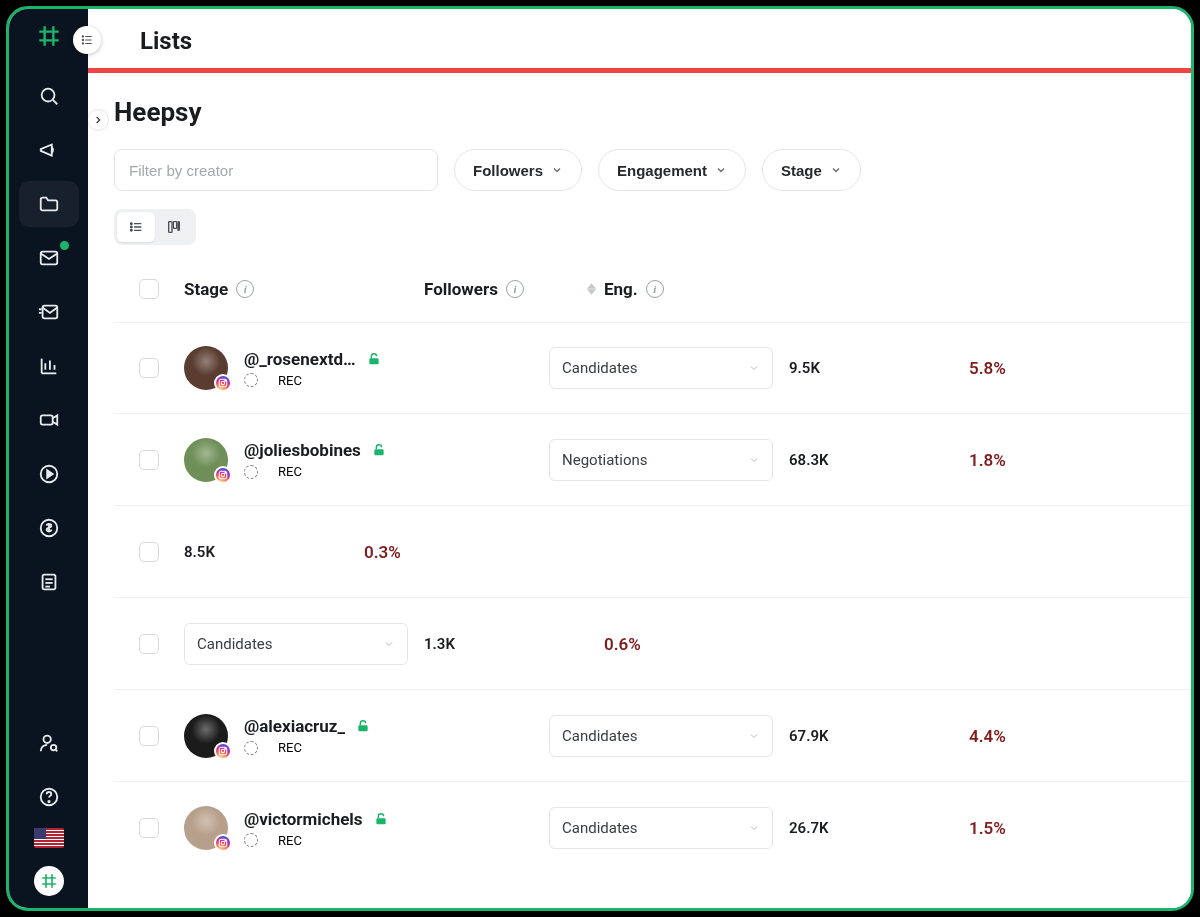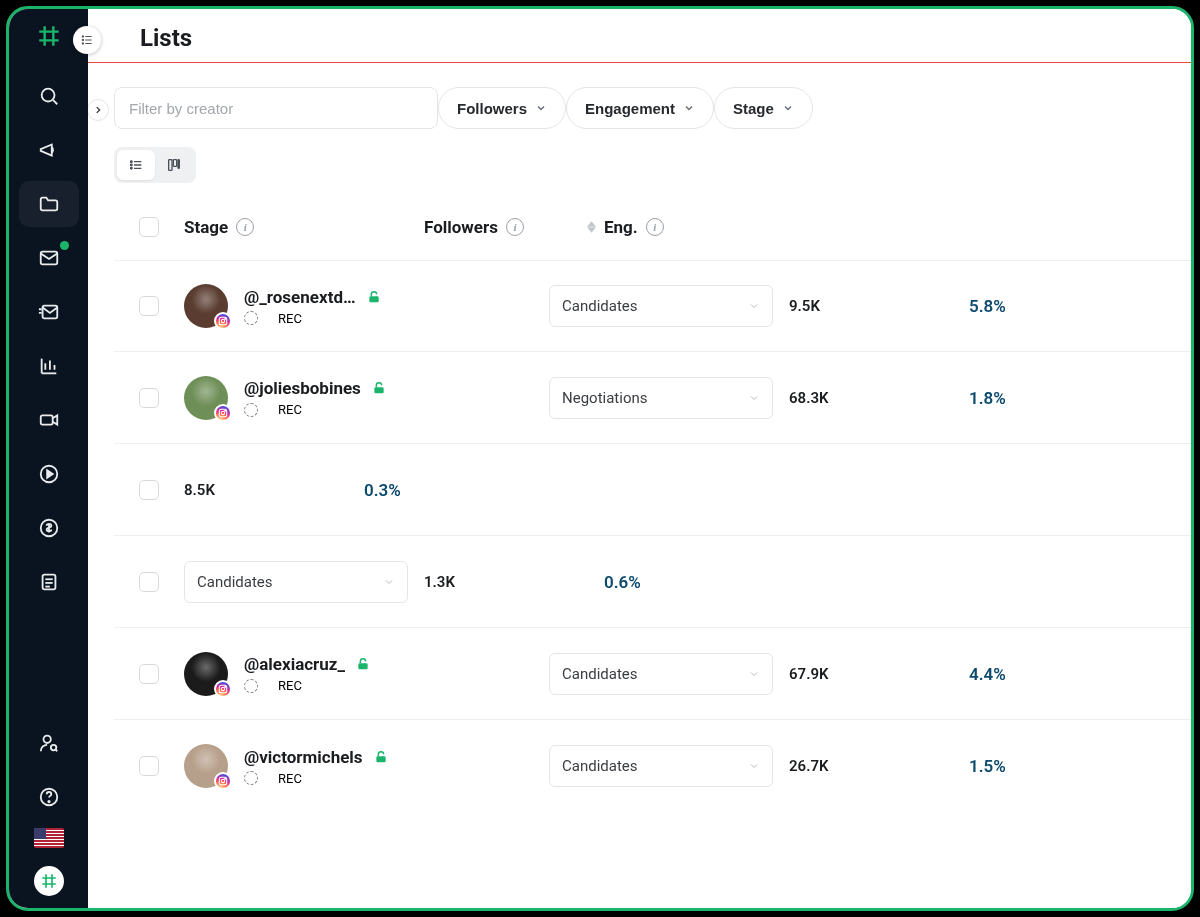--- a/index.html
+++ b/index.html
@@ -88,24 +88,24 @@
 .brand-pill svg { width: 18px; height: 18px; }
 
 .main {
   flex: 1;
   display: flex;
   flex-direction: column;
   background: #fff;
   overflow: hidden;
 }
 .topbar {
-  height: 54px;
+  height: 64px;
   display: flex; align-items: center;
   padding: 4px 24px 0 52px;
-  border-bottom: 1px solid #ef4444;
+  border-bottom: 5px solid #ef4444;
 }
 .topbar h1 {
   font-size: 24px;
   font-weight: 700;
   color: #1a1c20;
 }
 .content {
   flex:1;
   padding: 0 0 0 0;
   overflow: hidden;
@@ -125,20 +125,21 @@
 .expand-chip svg{width:10px;height:10px;}
 .page {
   padding: 24px 0 0 26px;
 }
 .page-title {
   font-size: 26px; font-weight: 700; color: #1a1c20;
   margin-bottom: 22px;
 }
 .filters {
   display: flex;
+  gap: 16px;
   align-items: center;
   margin-bottom: 18px;
 }
 .filter-input {
   width: 324px; height: 42px;
   border: 1px solid #e3e5e8;
   border-radius: 8px;
   padding: 0 14px;
   font-size: 15px;
   color: #333;
@@ -236,21 +237,21 @@
 }
 .stage-select{
   width:224px;height:42px;
   border:1px solid #e3e5e8;border-radius:6px;
   display:flex;align-items:center;justify-content:space-between;
   padding:0 12px;font-size:15px;color:#3a3d42;background:#fff;cursor:pointer;
 }
 .stage-select.hl{border-color:#1ab56b;}
 .stage-select svg{width:12px;height:12px;color:#b5b9bf;}
 .followers-val{font-size:15px;font-weight:600;color:#1a1c20;}
-.eng-val{font-size:17px;font-weight:600;color:#0c4a6e;}
+.eng-val{font-size:17px;font-weight:600;color:#7f1d1d;}
 </style>
 </head>
 <body>
 
 <div class="frame">
 
   <aside class="sidebar">
     <div class="logo">
       <svg viewBox="0 0 24 24" fill="none" stroke="#1ab56b" stroke-width="2.2">
         <path d="M8 3v18M16 3v18M3 8h18M3 16h18"></path>
@@ -362,20 +363,21 @@
       <h1>Lists</h1>
     </div>
 
     <div class="content">
       <div class="expand-chip">
         <svg viewBox="0 0 24 24" fill="none" stroke="currentColor" stroke-width="3">
             <polyline points="9 5 16 12 9 19"></polyline>
           </svg>
       </div>
       <div class="page">
+        <div class="page-title">Heepsy</div>
 
         <div class="filters">
           <input class="filter-input" placeholder="Filter by creator" style="">
           <button class="filter-btn">
             <span>Followers</span>
             <svg viewBox="0 0 24 24" fill="none" stroke="currentColor" stroke-width="3">
                 <polyline points="6 9 12 15 18 9"></polyline>
               </svg>
           </button>
           <button class="filter-btn">

